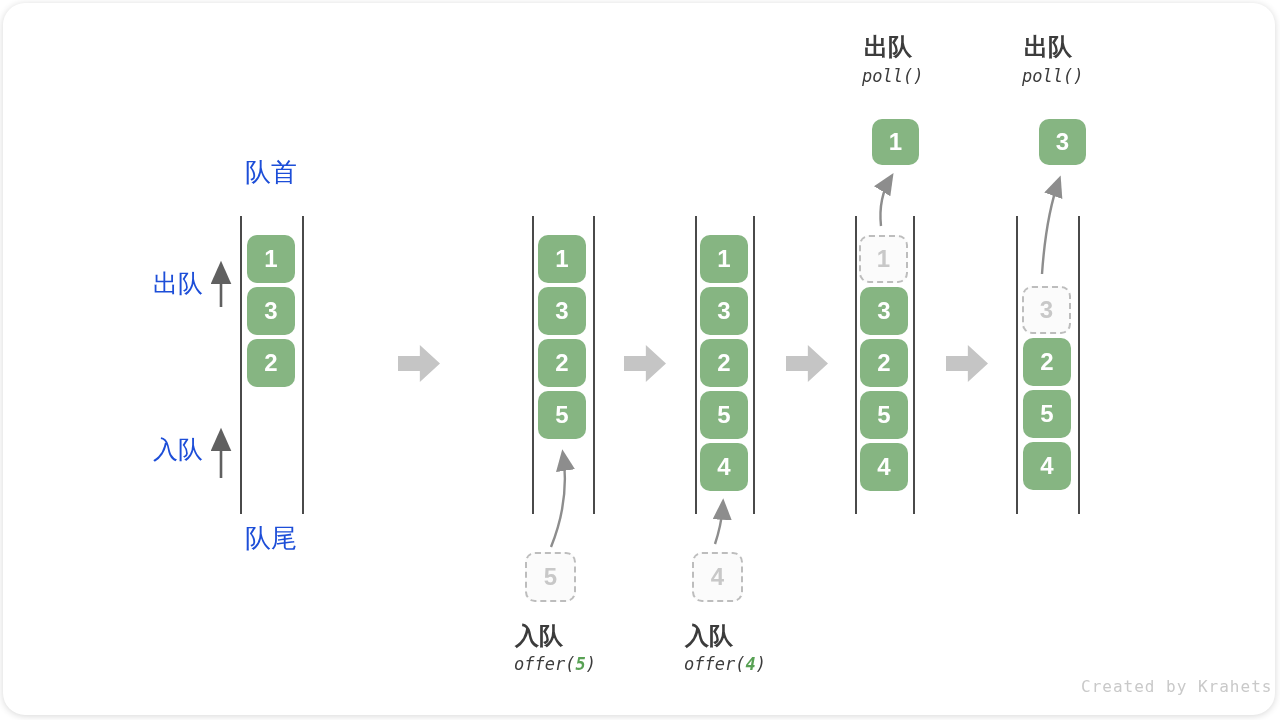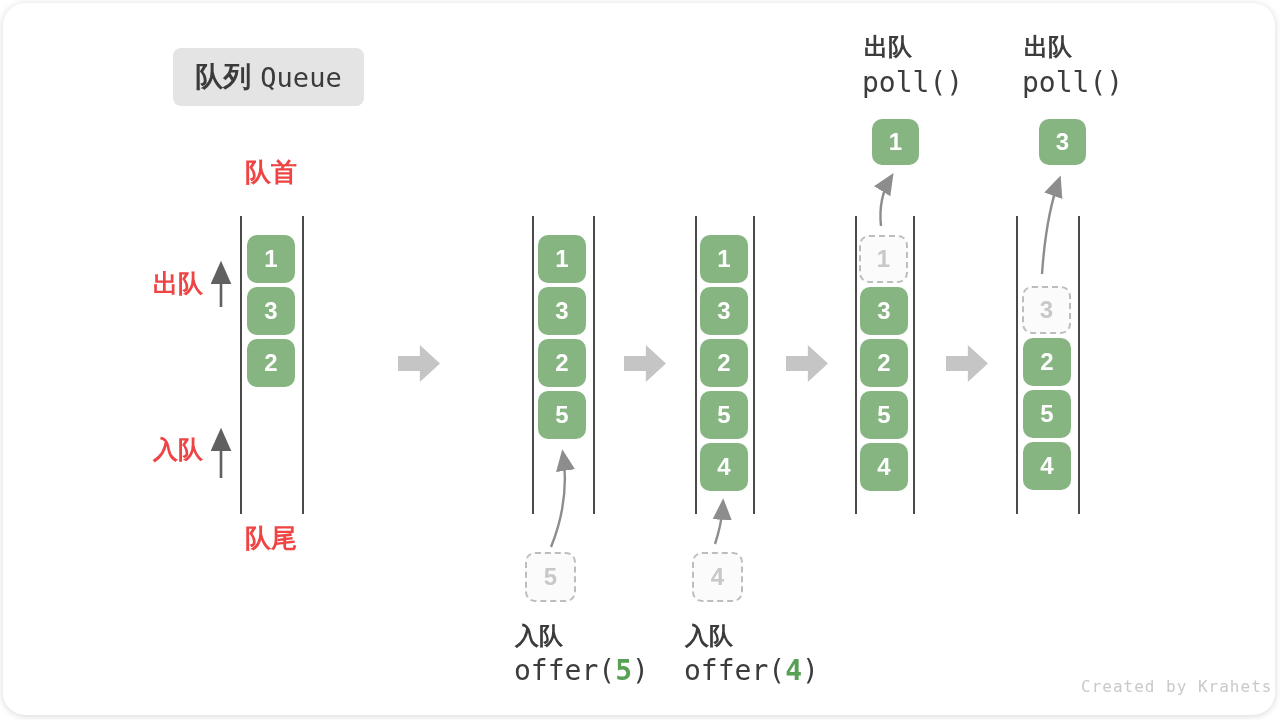--- a/index.html
+++ b/index.html
@@ -6,25 +6,25 @@
     font-family:"Liberation Sans","DejaVu Sans",sans-serif;}
   .canvas{position:absolute;left:3px;top:3px;width:1272px;height:712px;background:#fff;
     border-radius:22px;box-shadow:0 1px 7px rgba(0,0,0,.16);}
   .abs{position:absolute;}
   
   .title-box{left:170px;top:45px;width:191px;height:58px;background:#e4e4e4;border-radius:8px;
     display:flex;align-items:center;justify-content:center;gap:9px;color:#3b3b3b;}
   .title-zh{font-size:28px;font-weight:700;}
   .title-en{font-family:"DejaVu Sans Mono",monospace;font-size:27px;font-weight:500;}
   
-  .cjk{color:#ef4444;font-weight:700;font-size:25px;white-space:nowrap;}
+  .cjk{color:#1d4ed8;font-weight:400;font-size:25px;white-space:nowrap;}
   .front-label,.rear-label{width:100px;text-align:center;font-size:26px;}
   .side-label{width:72px;text-align:right;}
   .op-zh{color:#3c3c3c;font-weight:600;font-size:24px;white-space:nowrap;}
-  .op-code{font-family:"DejaVu Sans Mono",monospace;font-size:28px;color:#3c3c3c;white-space:nowrap;}
+  .op-code{font-family:"DejaVu Sans Mono",monospace;font-size:17px;color:#3c3c3c;white-space:nowrap;font-style:italic;}
   .op-arg{color:#58a154;font-weight:700;}
   
   .vline{width:1.5px;height:298px;top:213px;background:#4a4a4a;}
   
   .cell{width:48px;height:48px;background:#86b582;border-radius:10px;display:flex;
     align-items:center;justify-content:center;color:#fff;font-size:24px;font-weight:700;}
   .popped{width:47px;height:46px;}
   .ghost{width:45px;height:44px;background:#fbfbfb;border:2px dashed #bdbdbd;border-radius:10px;
     display:flex;align-items:center;justify-content:center;color:#c8c8c8;font-size:24px;font-weight:600;}
   .pending{width:47px;height:46px;}
@@ -51,24 +51,20 @@
       </marker>
     </defs>
     <path d="M218,304 L218,263" stroke="#606060" stroke-width="2.6" fill="none" marker-end="url(#headDark)"></path>
     <path d="M218,475 L218,430" stroke="#606060" stroke-width="2.6" fill="none" marker-end="url(#headDark)"></path>
     <path d="M548,544 Q567,497 560,451" stroke="#8d8d8d" stroke-width="2.4" fill="none" marker-end="url(#headGray)"></path>
     <path d="M712,541 Q719,520 720,500" stroke="#8d8d8d" stroke-width="2.4" fill="none" marker-end="url(#headGray)"></path>
     <path d="M878,223 Q875,195 888,174" stroke="#8d8d8d" stroke-width="2.4" fill="none" marker-end="url(#headGray)"></path>
     <path d="M1039,271 Q1043,213 1056,177" stroke="#8d8d8d" stroke-width="2.4" fill="none" marker-end="url(#headGray)"></path>
   </svg>
 
-  <div class="abs title-box">
-    <span class="title-zh">队列</span>
-    <span class="title-en">Queue</span>
-  </div>
 
   <div class="abs cjk front-label" style="left:218px;top:152px;">队首</div>
   <div class="abs cjk rear-label" style="left:218px;top:518px;">队尾</div>
 
   <div class="abs cjk side-label" style="left:128px;top:264px;">出队</div>
   <div class="abs cjk side-label" style="left:128px;top:430px;">入队</div>
 
   <div class="abs block-arrow" style="left:395px;top:342px;"></div>
   <div class="abs block-arrow" style="left:621px;top:342px;"></div>
   <div class="abs block-arrow" style="left:783px;top:342px;"></div>

